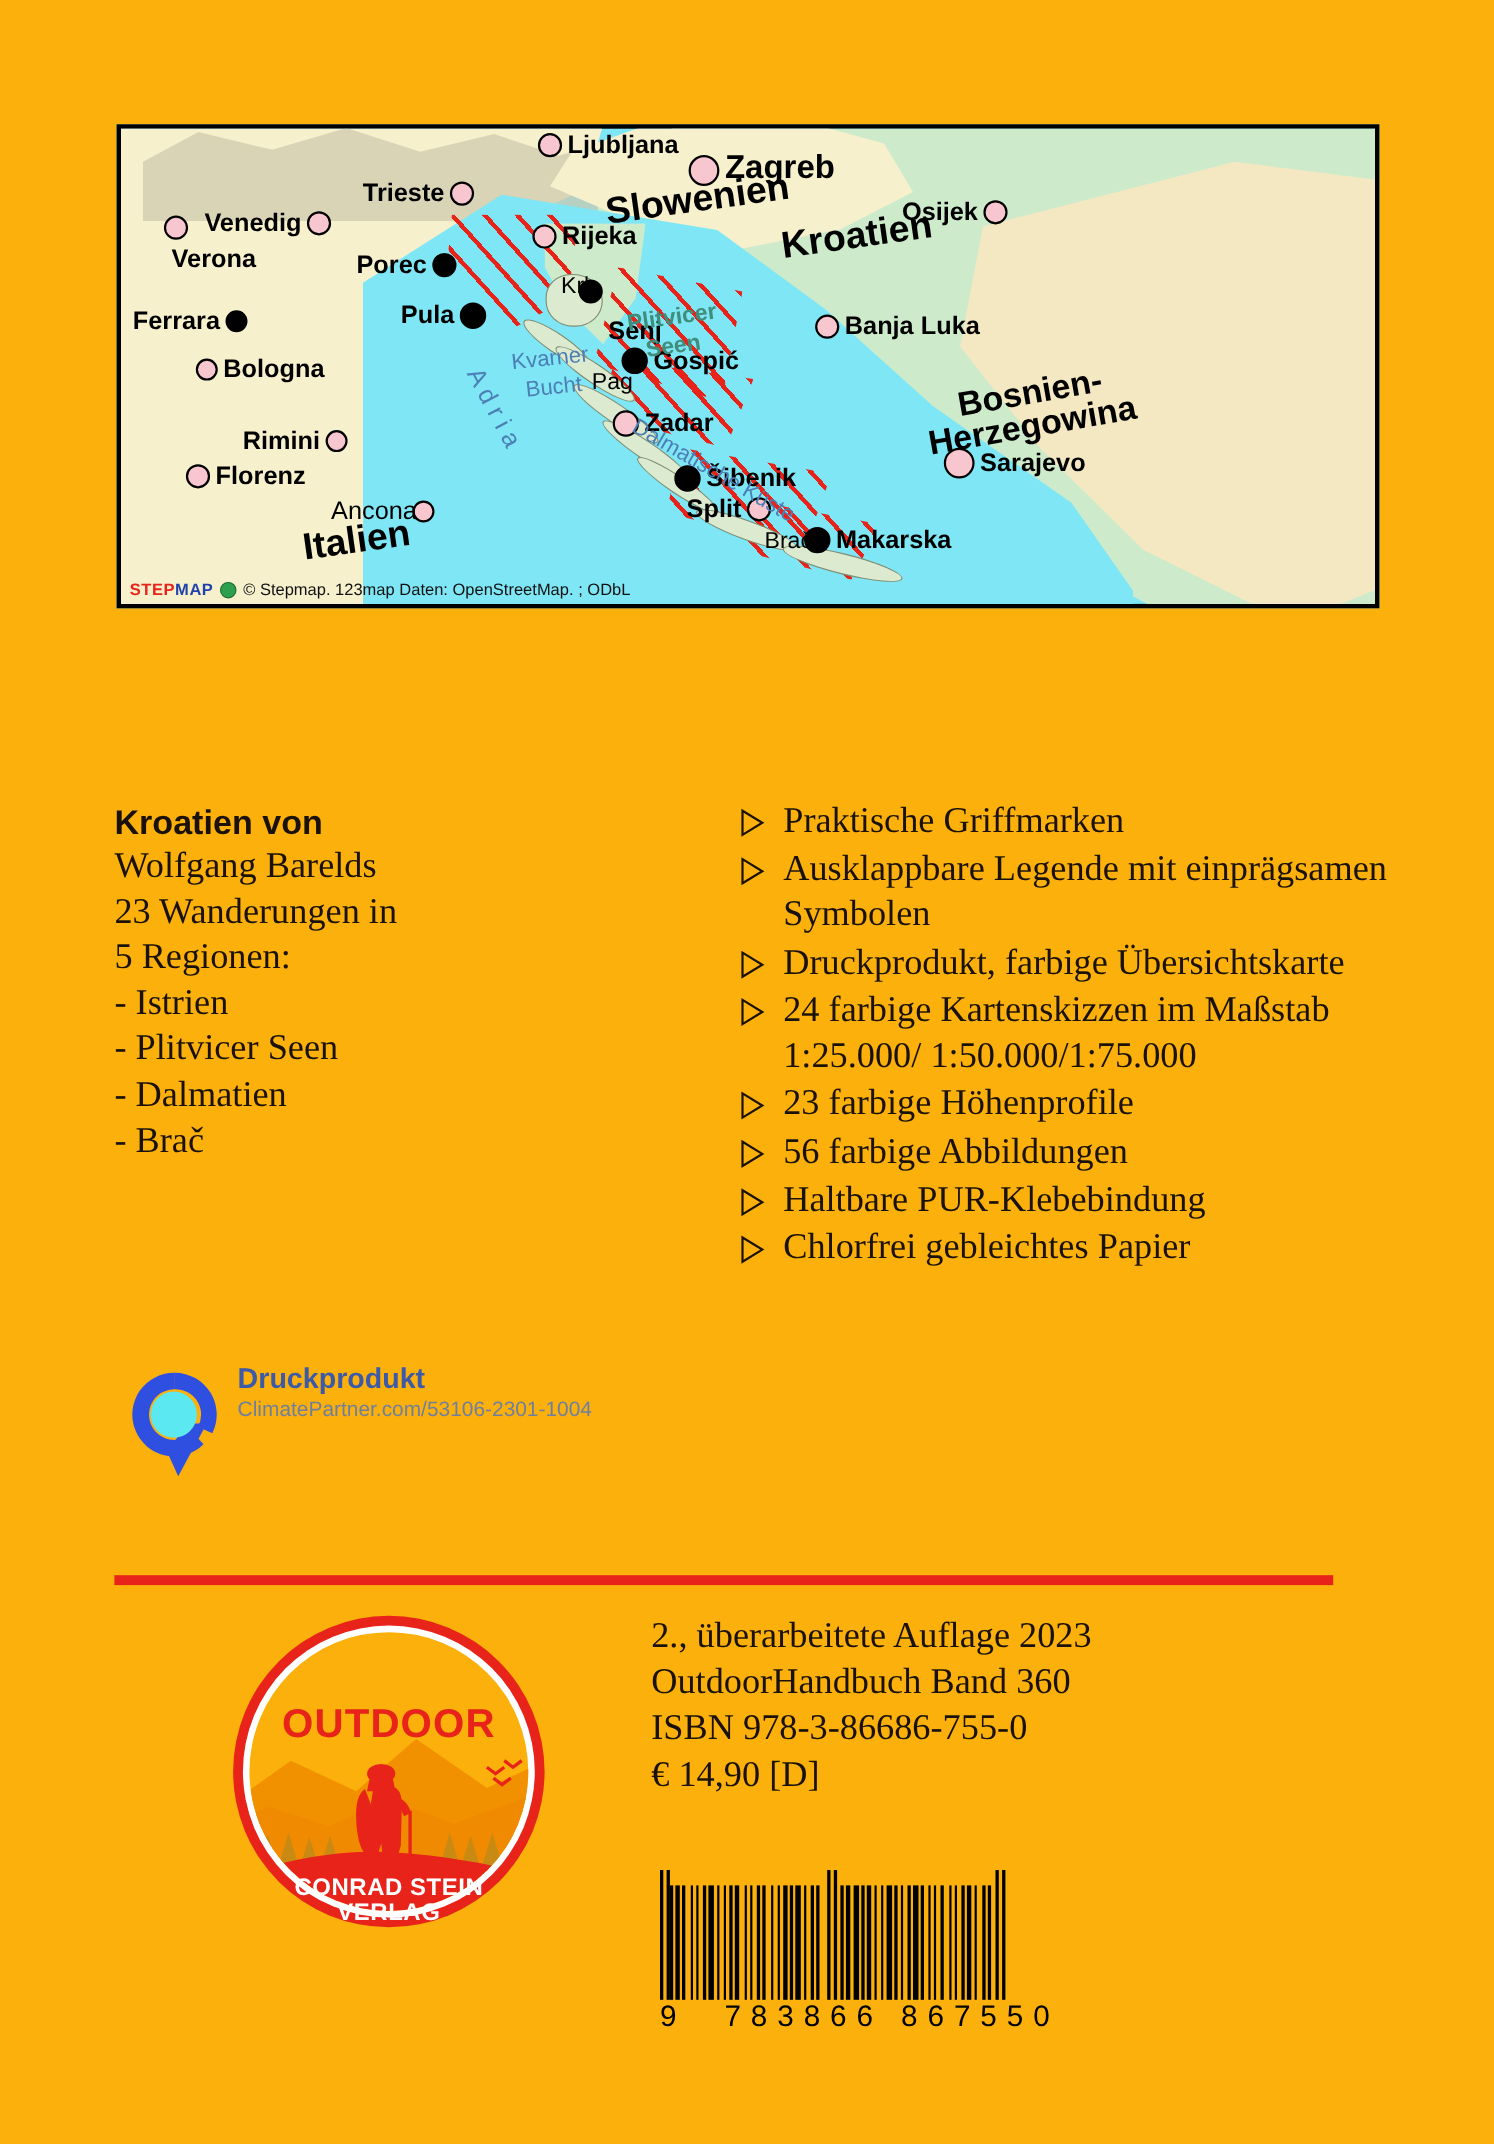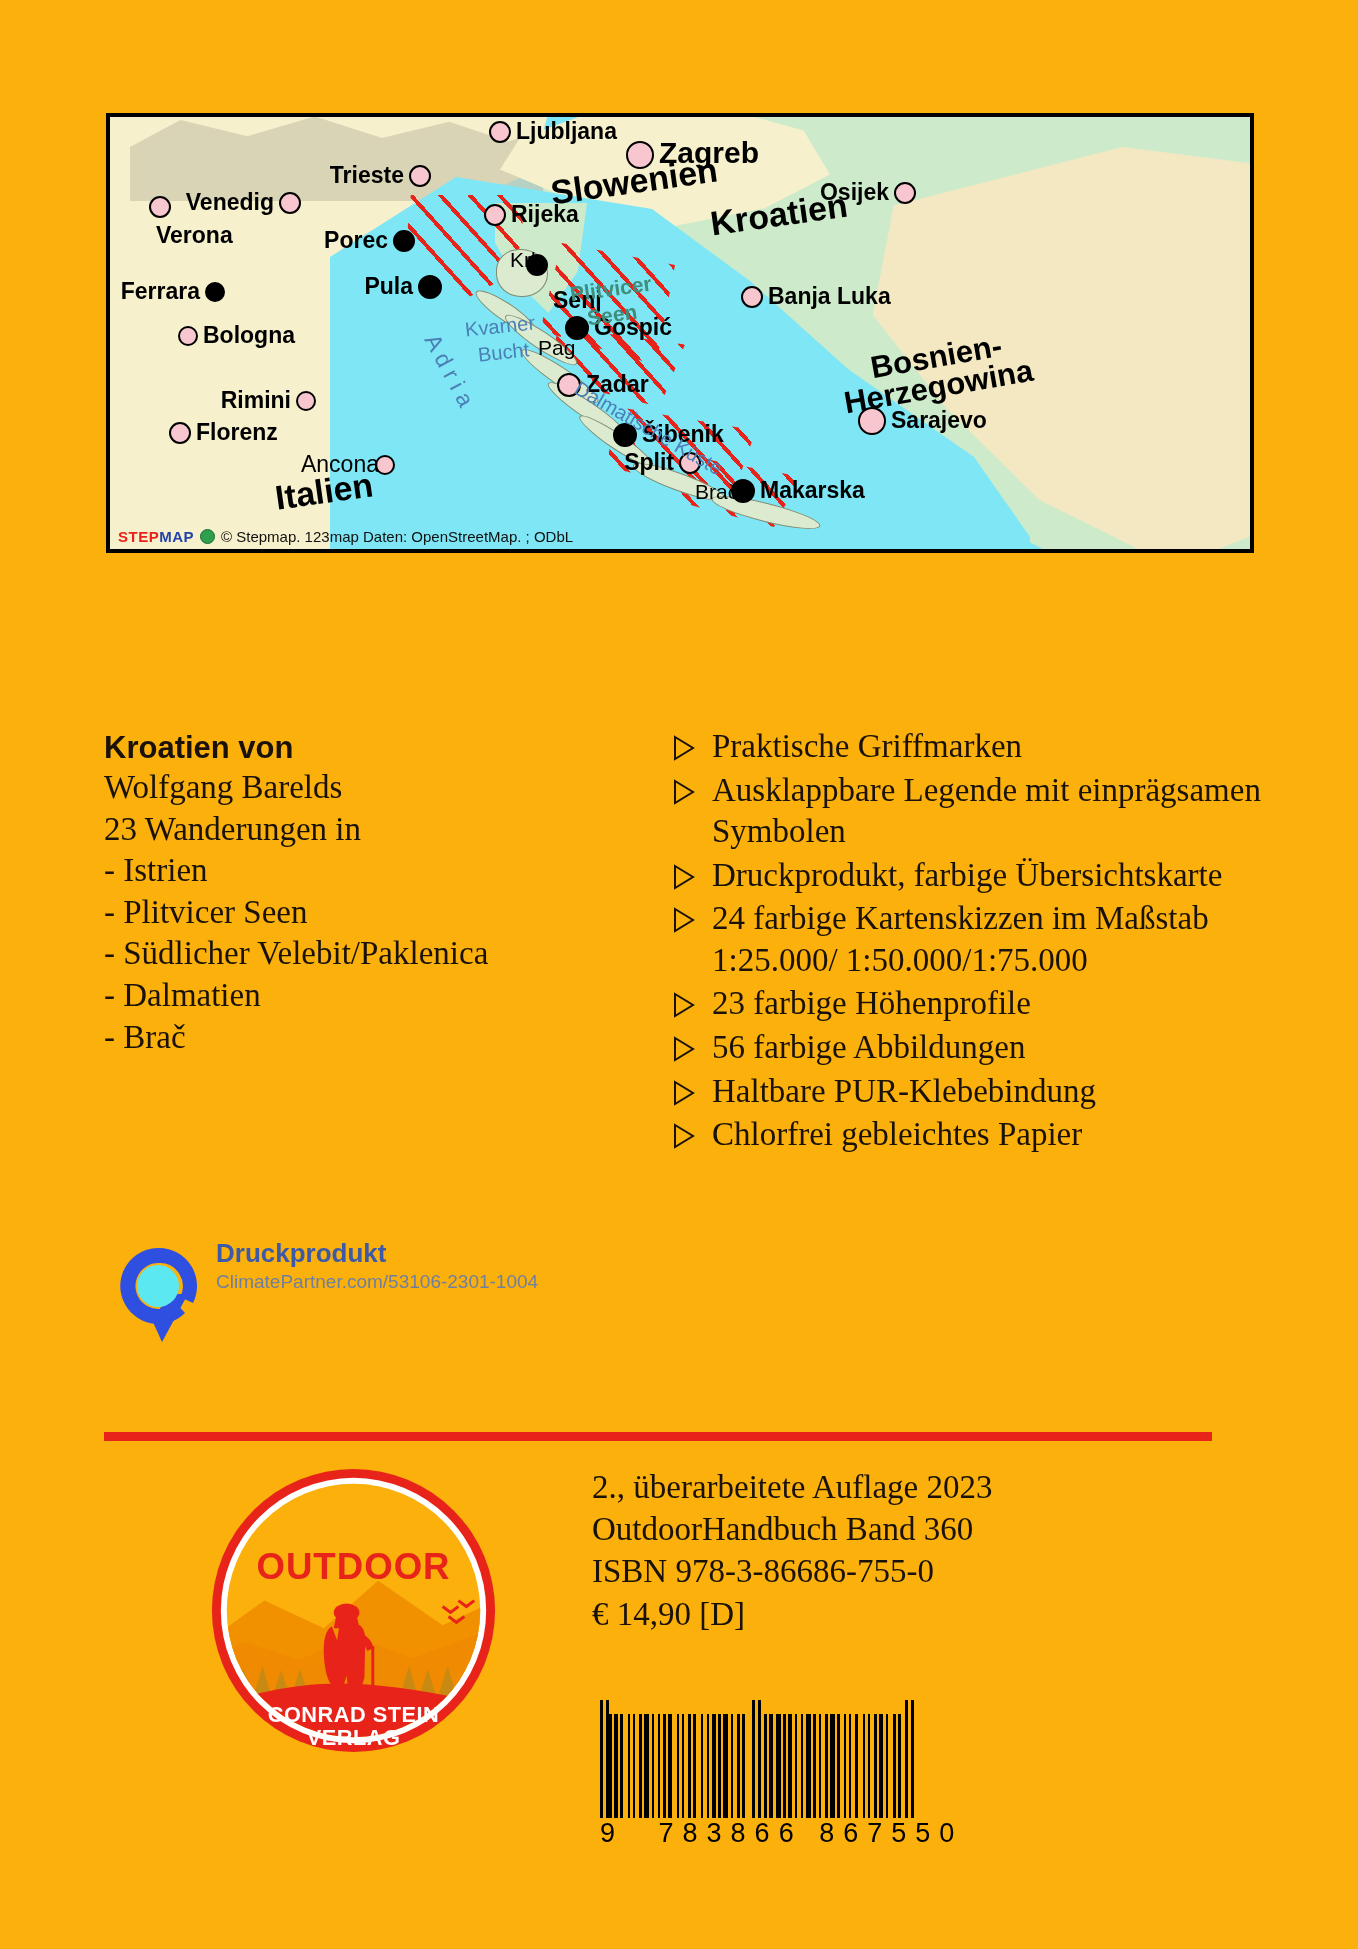--- a/index.html
+++ b/index.html
@@ -296,23 +296,23 @@
     <span class="globe"></span>
     <span>© Stepmap. 123map  Daten: OpenStreetMap. ; ODbL</span>
   </div>
 </div>
 
 <div id="left-col">
   <div id="book-title">Kroatien von</div>
   <div id="left-lines">
       <div class="lc-line">Wolfgang Barelds</div>
       <div class="lc-line">23 Wanderungen in</div>
+      <div class="lc-line">5 Regionen:</div>
       <div class="lc-line">- Istrien</div>
       <div class="lc-line">- Plitvicer Seen</div>
-      <div class="lc-line">- Südlicher Velebit/Paklenica</div>
       <div class="lc-line">- Dalmatien</div>
       <div class="lc-line">- Brač</div>
     </div>
 </div>
 
 <div id="right-col">
     <div class="feat">
       <span class="tri">
         <svg width="24" height="26" viewBox="0 0 24 26">
           <path d="M3 2 L21 13 L3 24 Z" fill="none" stroke="#1a1208" stroke-width="2"></path>

